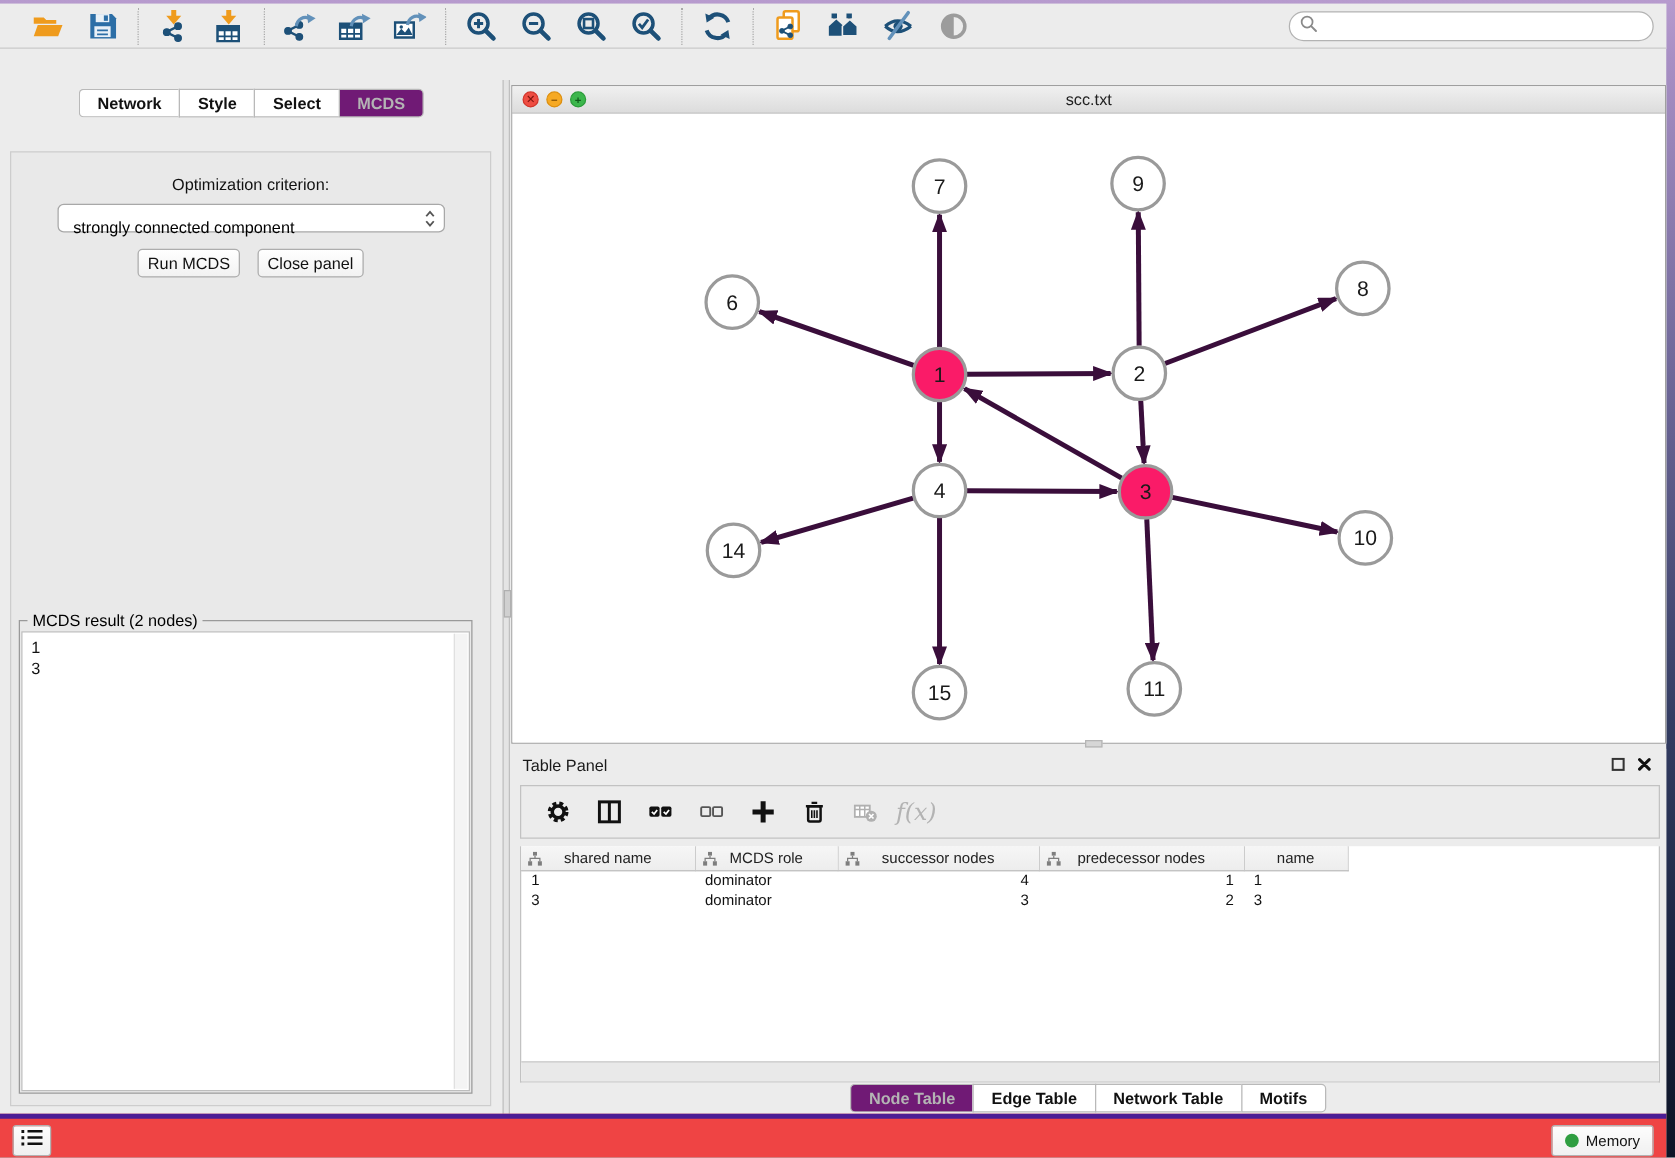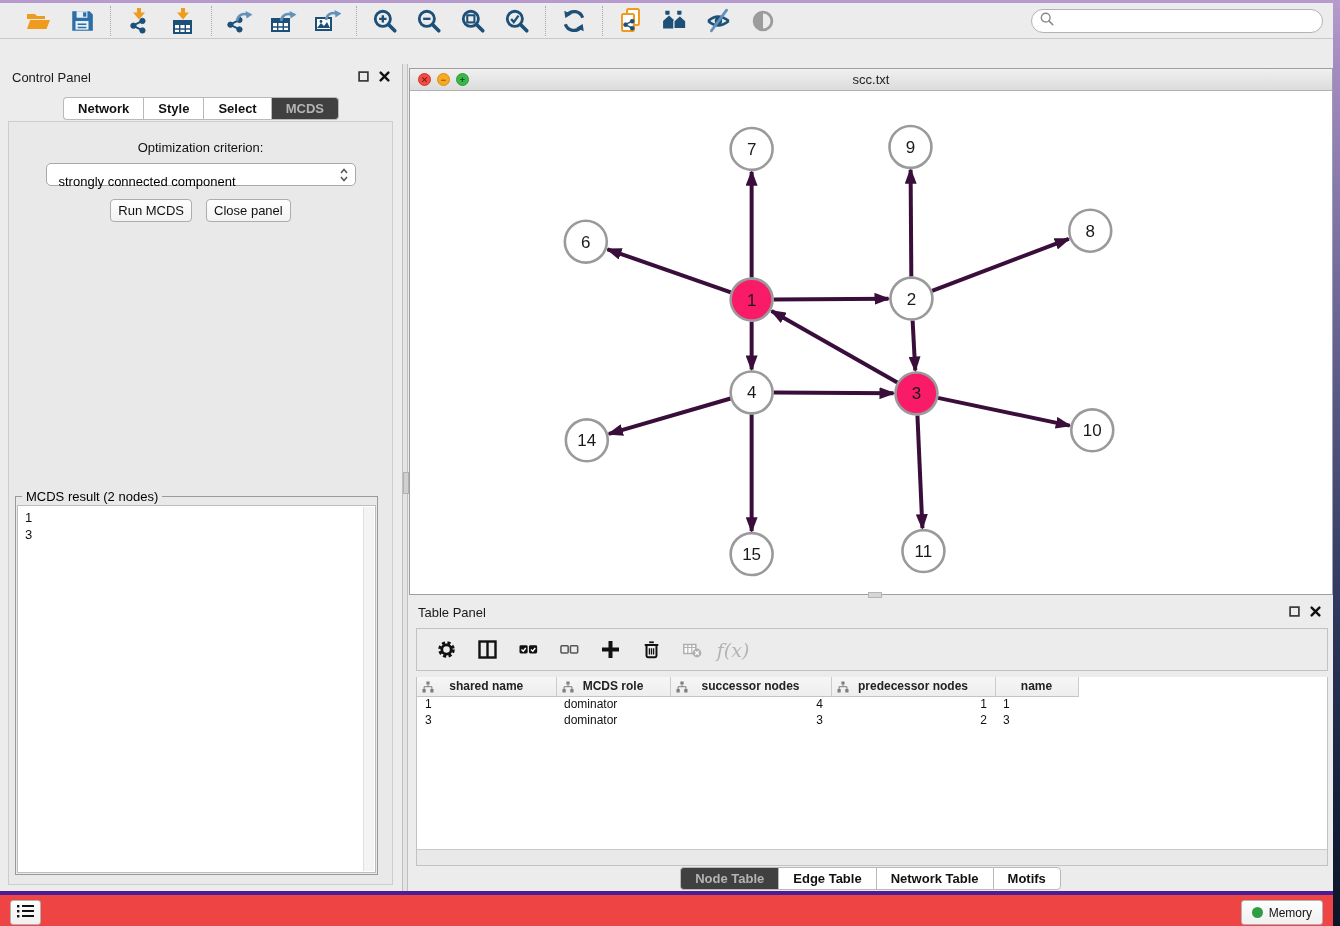--- a/index.html
+++ b/index.html
@@ -33,21 +33,21 @@
   .control-panel { position:absolute; left:0; top:0; width:402px; height:100%; background:#ececec; }
   .cp-header { position:relative; height:26px; }
   .cp-title { position:absolute; left:12px; top:6px; font-size:13px; color:#1a1a1a; }
   .panel-btns { position:absolute; right:12px; top:6px; display:flex; gap:9px; align-items:center; }
   .panel-btns .pbtn { width:12px; height:12px; display:flex; align-items:center; justify-content:center; }
   .tabs-row { display:flex; justify-content:center; margin-top:7px; }
   .tabgroup { display:flex; }
   .tabgroup .tab { font-size:13px; font-weight:600; padding:3px 14px; background:#fff; border:1px solid #b9b9b9; border-right:none; color:#111; }
   .tabgroup .tab:first-child { border-radius:4px 0 0 4px; }
   .tabgroup .tab:last-child { border-right:1px solid #b9b9b9; border-radius:0 4px 4px 0; }
-  .tabgroup .tab.selected { background:#404040; color:#b4b4b4; }
+  .tabgroup .tab.selected { background:#701a75; color:#b4b4b4; }
   .cp-container { position:absolute; left:8px; right:9px; top:57px; bottom:6px; background:#e9e9e9; border:1px solid #cdcdcd; }
   .opt-label { text-align:center; margin-top:18px; font-size:13px; color:#111; }
   .dropdown { position:relative; margin:8px auto 0; width:310px; height:23px; background:#fff; border:1px solid #a8a8a8; border-radius:5px; display:flex; align-items:center; padding:13px 22px 0 12px; font-size:13px; }
   .dropdown .chev { position:absolute; right:7px; top:4px; }
   .btn-row { display:flex; justify-content:center; gap:14px; margin-top:13px; }
   .push-btn { font-size:13px; font-weight:500; background:linear-gradient(#ffffff,#f2f2f2); border:1px solid #adadad; border-radius:4px; padding:3px 7px; color:#111; }
   .result-box { position:absolute; left:6px; right:14px; top:374px; height:379px; border:1px solid #9a9a9a; }
   .result-legend { position:absolute; top:-8px; left:6px; background:#e9e9e9; padding:0 4px; font-size:13px; color:#000000; }
   .result-area { position:absolute; inset:8px 1px 1px 1px; background:#fff; border:1px solid #bdbdbd; font-size:13px; color:#111; padding:3px 0 0 7px; line-height:17px; }
   .result-scroll { position:absolute; top:1px; bottom:1px; right:1px; width:11px; background:#f4f4f4; border-left:1px solid #e0e0e0; }
@@ -73,21 +73,21 @@
   .table-panel { position:absolute; left:0; right:0; top:535px; bottom:0; background:#ececec; }
   .tp-header { position:relative; height:26px; }
   .tp-title { position:absolute; left:10px; top:6px; font-size:13px; color:#1a1a1a; }
   .tp-toolbar { position:absolute; left:8px; right:5px; top:29px; height:43px; background:#ececec; border:1px solid #c2c2c2; display:flex; align-items:center; gap:19px; padding-left:18px; }
   .tp-btn { display:flex; align-items:center; justify-content:center; width:22px; height:22px; }
   .tp-btn svg { width:19px; height:19px; }
   .tp-btn.disabled { opacity:1; }
   .fx { font-family:"DejaVu Serif","Liberation Serif",serif; font-style:italic; font-size:19px; color:#b3b3b3; }
   .tp-tablebox { position:absolute; left:8px; right:5px; top:78px; bottom:25px; background:#fff; border:1px solid #c2c2c2; border-top:none; }
   table.datatable { border-collapse:collapse; table-layout:fixed; font-size:12px; }
-  table.datatable th { height:19px; background:linear-gradient(#f6f6f6,#ededed); border-right:1px solid #ccc; border-bottom:1px solid #c4c4c4; font-weight:700; color:#222; position:relative; text-align:center; }
+  table.datatable th { height:19px; background:linear-gradient(#f6f6f6,#ededed); border-right:1px solid #ccc; border-bottom:1px solid #c4c4c4; font-weight:400; color:#222; position:relative; text-align:center; }
   table.datatable th .tree { position:absolute; left:5px; top:4px; }
   table.datatable td { height:16px; padding:0 8px; color:#111; white-space:nowrap; }
   .tp-scrollstrip { position:absolute; left:0; right:0; bottom:0; height:16px; background:#e9e9e9; border-top:1px solid #c9c9c9; }
   .tp-tabs { position:absolute; left:0; right:0; bottom:1px; height:23px; display:flex; justify-content:center; }
 
   
   .statusbar { position:absolute; left:0; right:0; bottom:0; height:35px; background:#ef4444; border-top:4px solid #4c1d95; }
   .sb-left-btn { position:absolute; left:10px; top:5px; width:31px; height:25px; background:linear-gradient(#fdfdfd,#f0f0f0); border:1px solid #b2b2b2; border-radius:3px; display:flex; align-items:center; justify-content:center; }
   .memory-btn { position:absolute; right:10px; top:5px; height:25px; background:linear-gradient(#fdfdfd,#f0f0f0); border:1px solid #b2b2b2; border-radius:3px; display:flex; align-items:center; gap:6px; padding:0 10px; font-size:12px; color:#111; }
   .memory-dot { width:11px; height:11px; border-radius:50%; background:#2f9e41; }
@@ -272,35 +272,20 @@
             <circle cx="6.5" cy="6.5" r="5" fill="none" stroke="#8a8a8a" stroke-width="1.6"></circle>
             <path d="M10.2 10.2L14.6 14.6" stroke="#8a8a8a" stroke-width="1.8" stroke-linecap="round"></path>
           </svg></span>
       <input class="search-input" placeholder="" style="">
     </div>
   </div>
 
   <div class="main">
 
     <div class="control-panel">
-      <div class="cp-header">
-        <div class="cp-title">Control Panel</div>
-        <div class="panel-btns">
-          <span class="pbtn">
-            <svg viewBox="0 0 10 10" width="11" height="11">
-                <rect x="1" y="1" width="8" height="8" fill="none" stroke="#333" stroke-width="1.5"></rect>
-              </svg>
-          </span>
-          <span class="pbtn">
-            <svg viewBox="0 0 10 10" width="11" height="11">
-                <path d="M1.5 1.5l7 7M8.5 1.5l-7 7" stroke="#111" stroke-width="2.2" stroke-linecap="round"></path>
-              </svg>
-          </span>
-        </div>
-      </div>
       <div class="tabs-row">
         <div class="tabgroup" id="cp-tabs">
             <div class="tab">Network</div>
             <div class="tab">Style</div>
             <div class="tab">Select</div>
             <div class="tab selected">MCDS</div>
           </div>
       </div>
       <div class="cp-container">
         <div class="opt-label">Optimization criterion:</div>

